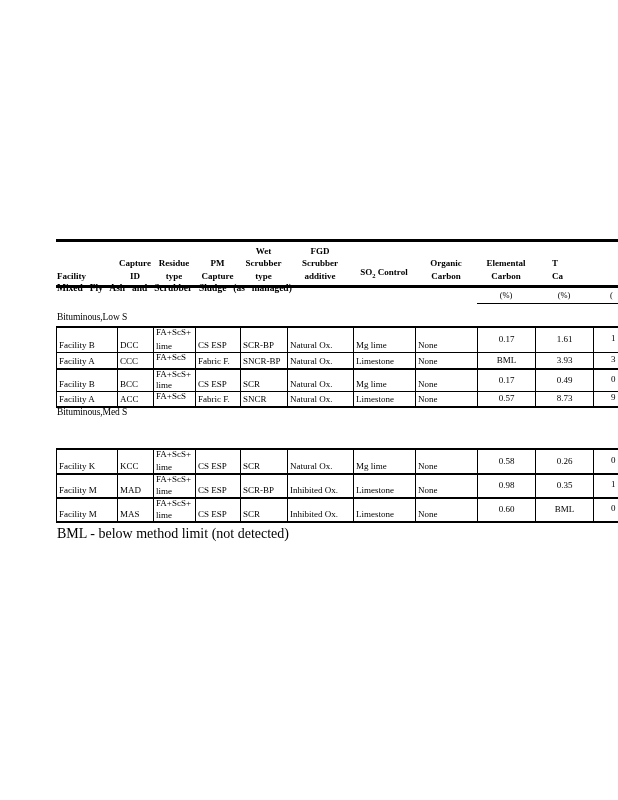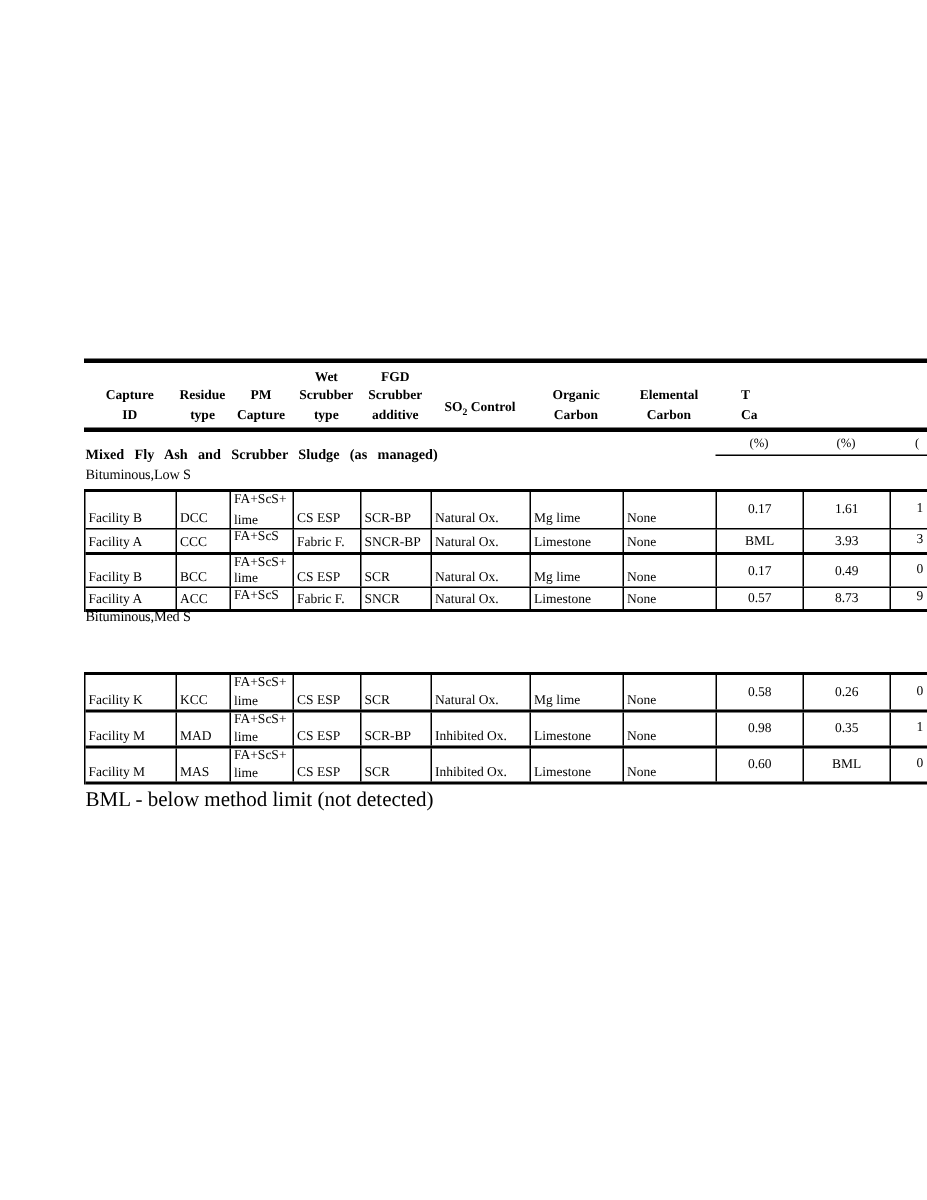--- a/index.html
+++ b/index.html
@@ -19,21 +19,21 @@
   #header .hc.clip{align-items:flex-start;padding-left:17px;}
   sub{font-size:6.5px;}
   
   #units{position:absolute;top:49px;left:0;height:15px;font-size:8.5px;line-height:15px;}
   #units span{position:absolute;top:0;height:15px;}
   #unit-organic{left:421px;width:58px;text-align:center;}
   #unit-elemental{left:479px;width:58px;text-align:center;}
   #unit-total{left:537px;width:58px;text-align:left;padding-left:17px;box-sizing:border-box;}
   #pct-line{position:absolute;top:64px;left:421px;width:175px;height:1px;background:#000;}
   
-  #sec-title{position:absolute;top:60px;left:1px;font-weight:bold;font-size:9.5px;
+  #sec-title{position:absolute;top:44px;left:1px;font-weight:bold;font-size:9.5px;
              word-spacing:4.5px;white-space:nowrap;}
   .grp-title{position:absolute;left:1px;font-weight:normal;font-size:9.5px;letter-spacing:-0.1px;white-space:nowrap;}
   #g1-title{top:73px;}
   #g2-title{top:168px;}
   
   .dtable{position:absolute;left:0;width:595px;border-top:2px solid #000;border-left:1px solid #000;}
   #table1{top:87px;}
   #table2{top:209px;}
   .trow{box-sizing:border-box;}
   .trow > div{border-right:1px solid #000;box-sizing:border-box;font-size:9px;line-height:9.5px;
@@ -50,20 +50,23 @@
 </style>
 </head>
 <body>
 
 <div class="page">
   <div class="doc">
 
     <div class="rule" id="rule-top"></div>
 
     <div class="grid" id="header">
+      <div class="hc left">
+          <div>Facility</div>
+        </div>
       <div class="hc">
           <div>Capture</div>
           <div>ID</div>
         </div>
       <div class="hc">
           <div>Residue</div>
           <div>type</div>
         </div>
       <div class="hc">
           <div>PM</div>

